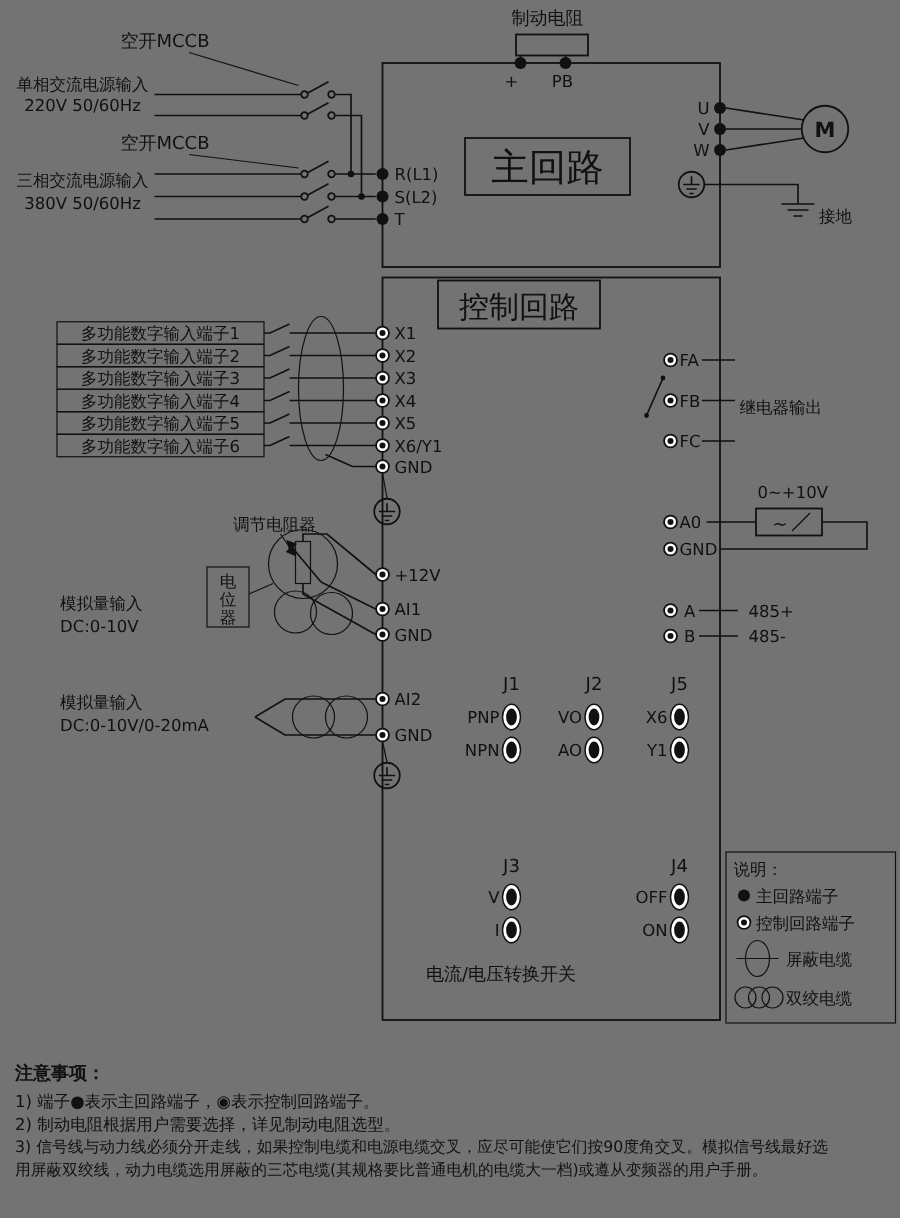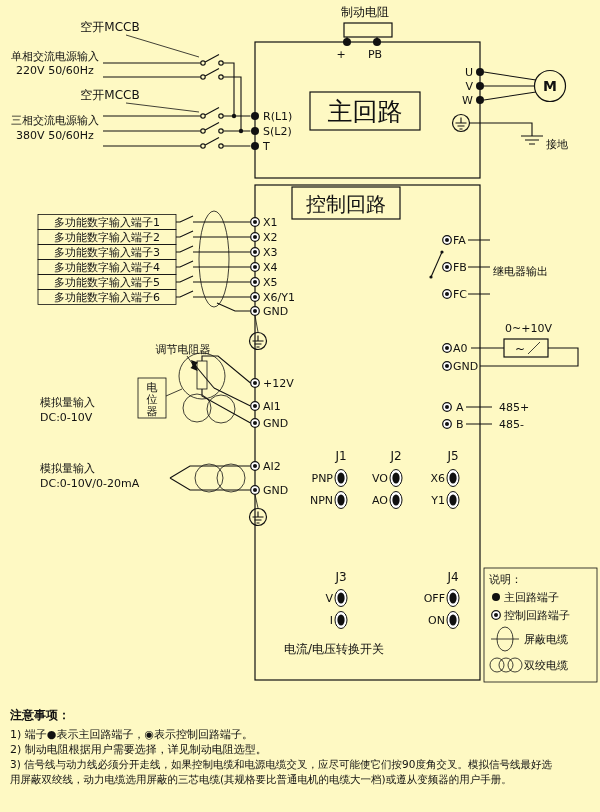--- a/index.html
+++ b/index.html
@@ -1,16 +1,16 @@
 <!DOCTYPE html>
 <html><head>
 <meta charset="utf-8">
 <style>
   html,body{margin:0;padding:0;background:#fff;}
-  .page{width:600px;height:812px;background:#fef9c3;position:relative;font-family:"DejaVu Sans",sans-serif;}
+  .page{width:600px;height:812px;background:#737373;position:relative;font-family:"DejaVu Sans",sans-serif;}
   svg{font-family:"DejaVu Sans",sans-serif;}
   text{fill:#111;}
   .t10{font-size:10.5px;}
   .t11{font-size:11px;}
   .t12{font-size:12px;}
   .t12b{font-size:12px;font-weight:bold;}
   .t14b{font-size:14px;font-weight:bold;}
   .t20{font-size:20px;}
   .t25{font-size:25px;}
   .w{stroke:#111;stroke-width:1.1;fill:none;}

